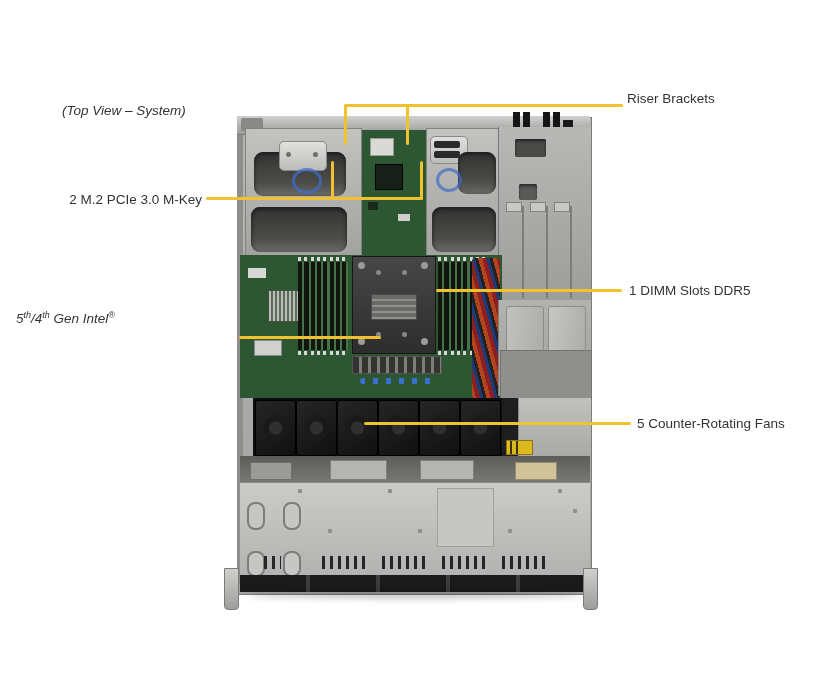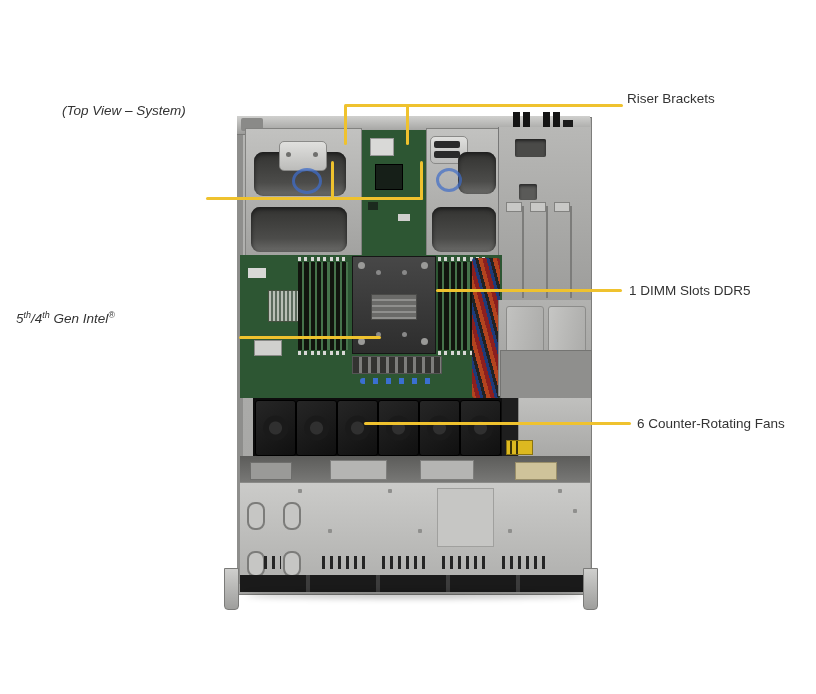--- a/index.html
+++ b/index.html
@@ -170,22 +170,23 @@
   <div class="callout-line" style="left:420px;top:161px;width:3px;height:39px;"></div>
 
   <div class="callout-line" style="left:239px;top:336px;width:142px;height:3px;"></div>
   <div class="callout-line" style="left:436px;top:289px;width:186px;height:3px;"></div>
   <div class="callout-line" style="left:364px;top:422px;width:267px;height:3px;"></div>
 
   <div class="callout-text" style="left:627px;top:91px;width:170px;">
     <div>Riser Brackets</div>
   </div>
 
+  <div class="callout-text" style="left:50px;top:192px;width:152px;text-align:right;">2 M.2 PCIe 3.0 M-Key</div>
 
   <div class="callout-text" style="left:16px;top:310px;width:207px;line-height:17px;font-style:italic;">
     <div><span>5</span><sup>th</sup><span>/4</span><sup>th</sup><span> Gen Intel</span><sup>®</sup></div>
   </div>
 
   <div class="callout-text" style="left:629px;top:283px;">1 DIMM Slots DDR5</div>
 
-  <div class="callout-text" style="left:637px;top:416px;">6 Counter-Rotating Fans</div>
+  <div class="callout-text" style="left:637px;top:416px;">5 Counter-Rotating Fans</div>
 
 </div>
 
 </body></html>

